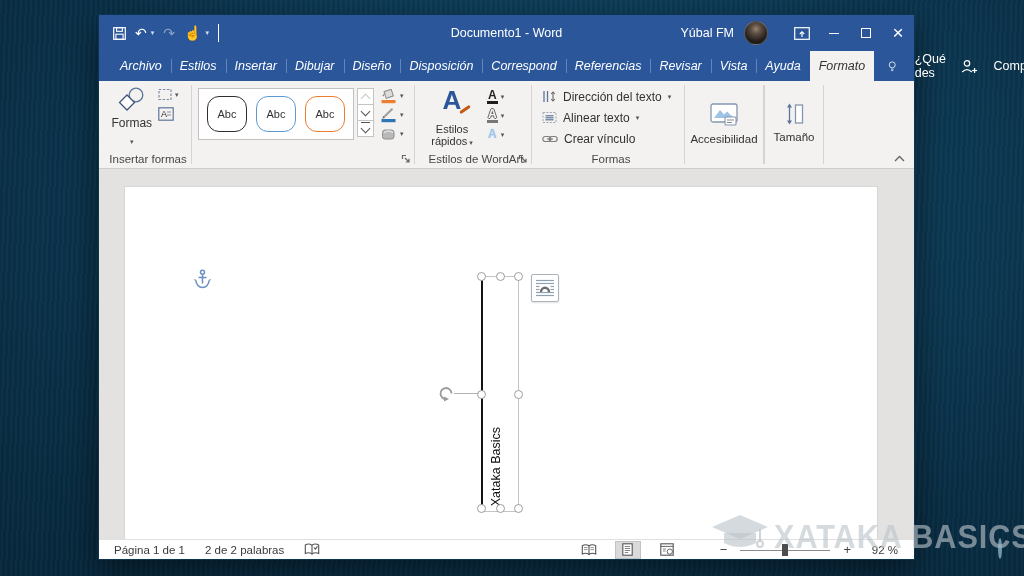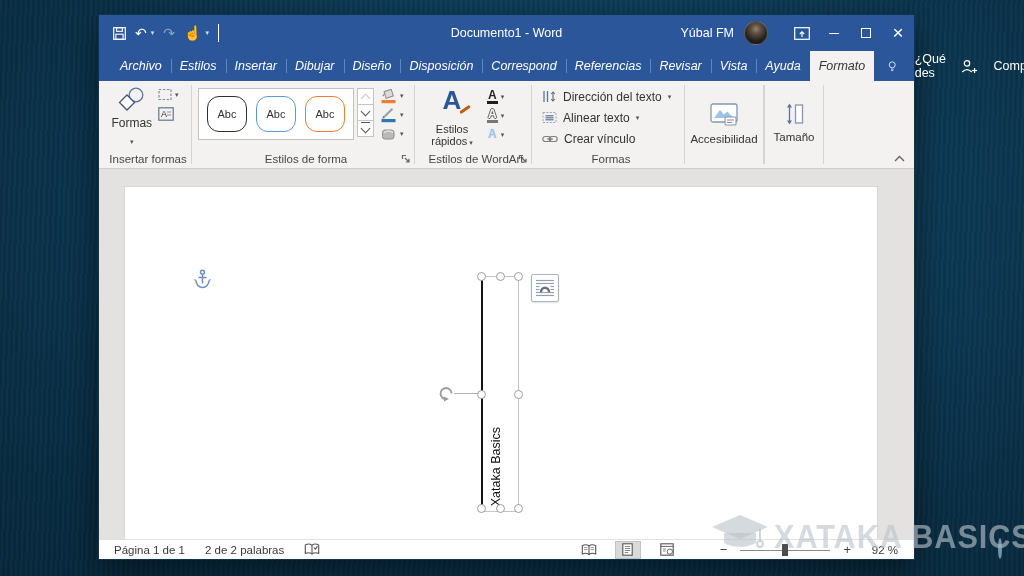--- a/index.html
+++ b/index.html
@@ -300,21 +300,20 @@
               <rect x="1.5" y="11" width="14" height="3.2" fill="#2e75b6"></rect>
             </svg>
           </span>
           <span class="fxrow caret-g">
             <svg width="17" height="13" viewBox="0 0 17 13">
               <rect x="2.5" y="2" width="11.5" height="9" rx="2.5" fill="#b9b9b9" stroke="#8c8c8c" stroke-width="1"></rect>
               <path d="M4 4.5 Q8.5 1.5 13 4.5" fill="none" stroke="#e2e2e2" stroke-width="1.6"></path>
             </svg>
           </span>
         </div>
-        <span class="glabel">Estilos de forma</span>
         <span class="launcher">
           <svg width="10" height="10" viewBox="0 0 10 10">
             <path d="M1.5 5 V1.5 H5" fill="none" stroke="#666" stroke-width="1.2"></path>
             <path d="M4 4 L8 8 M8 4.8 V8 H4.8" fill="none" stroke="#666" stroke-width="1.2"></path>
           </svg>
         </span>
       </div>
       <div class="rsep"></div>
 
       <div class="rgroup g-wordart">

